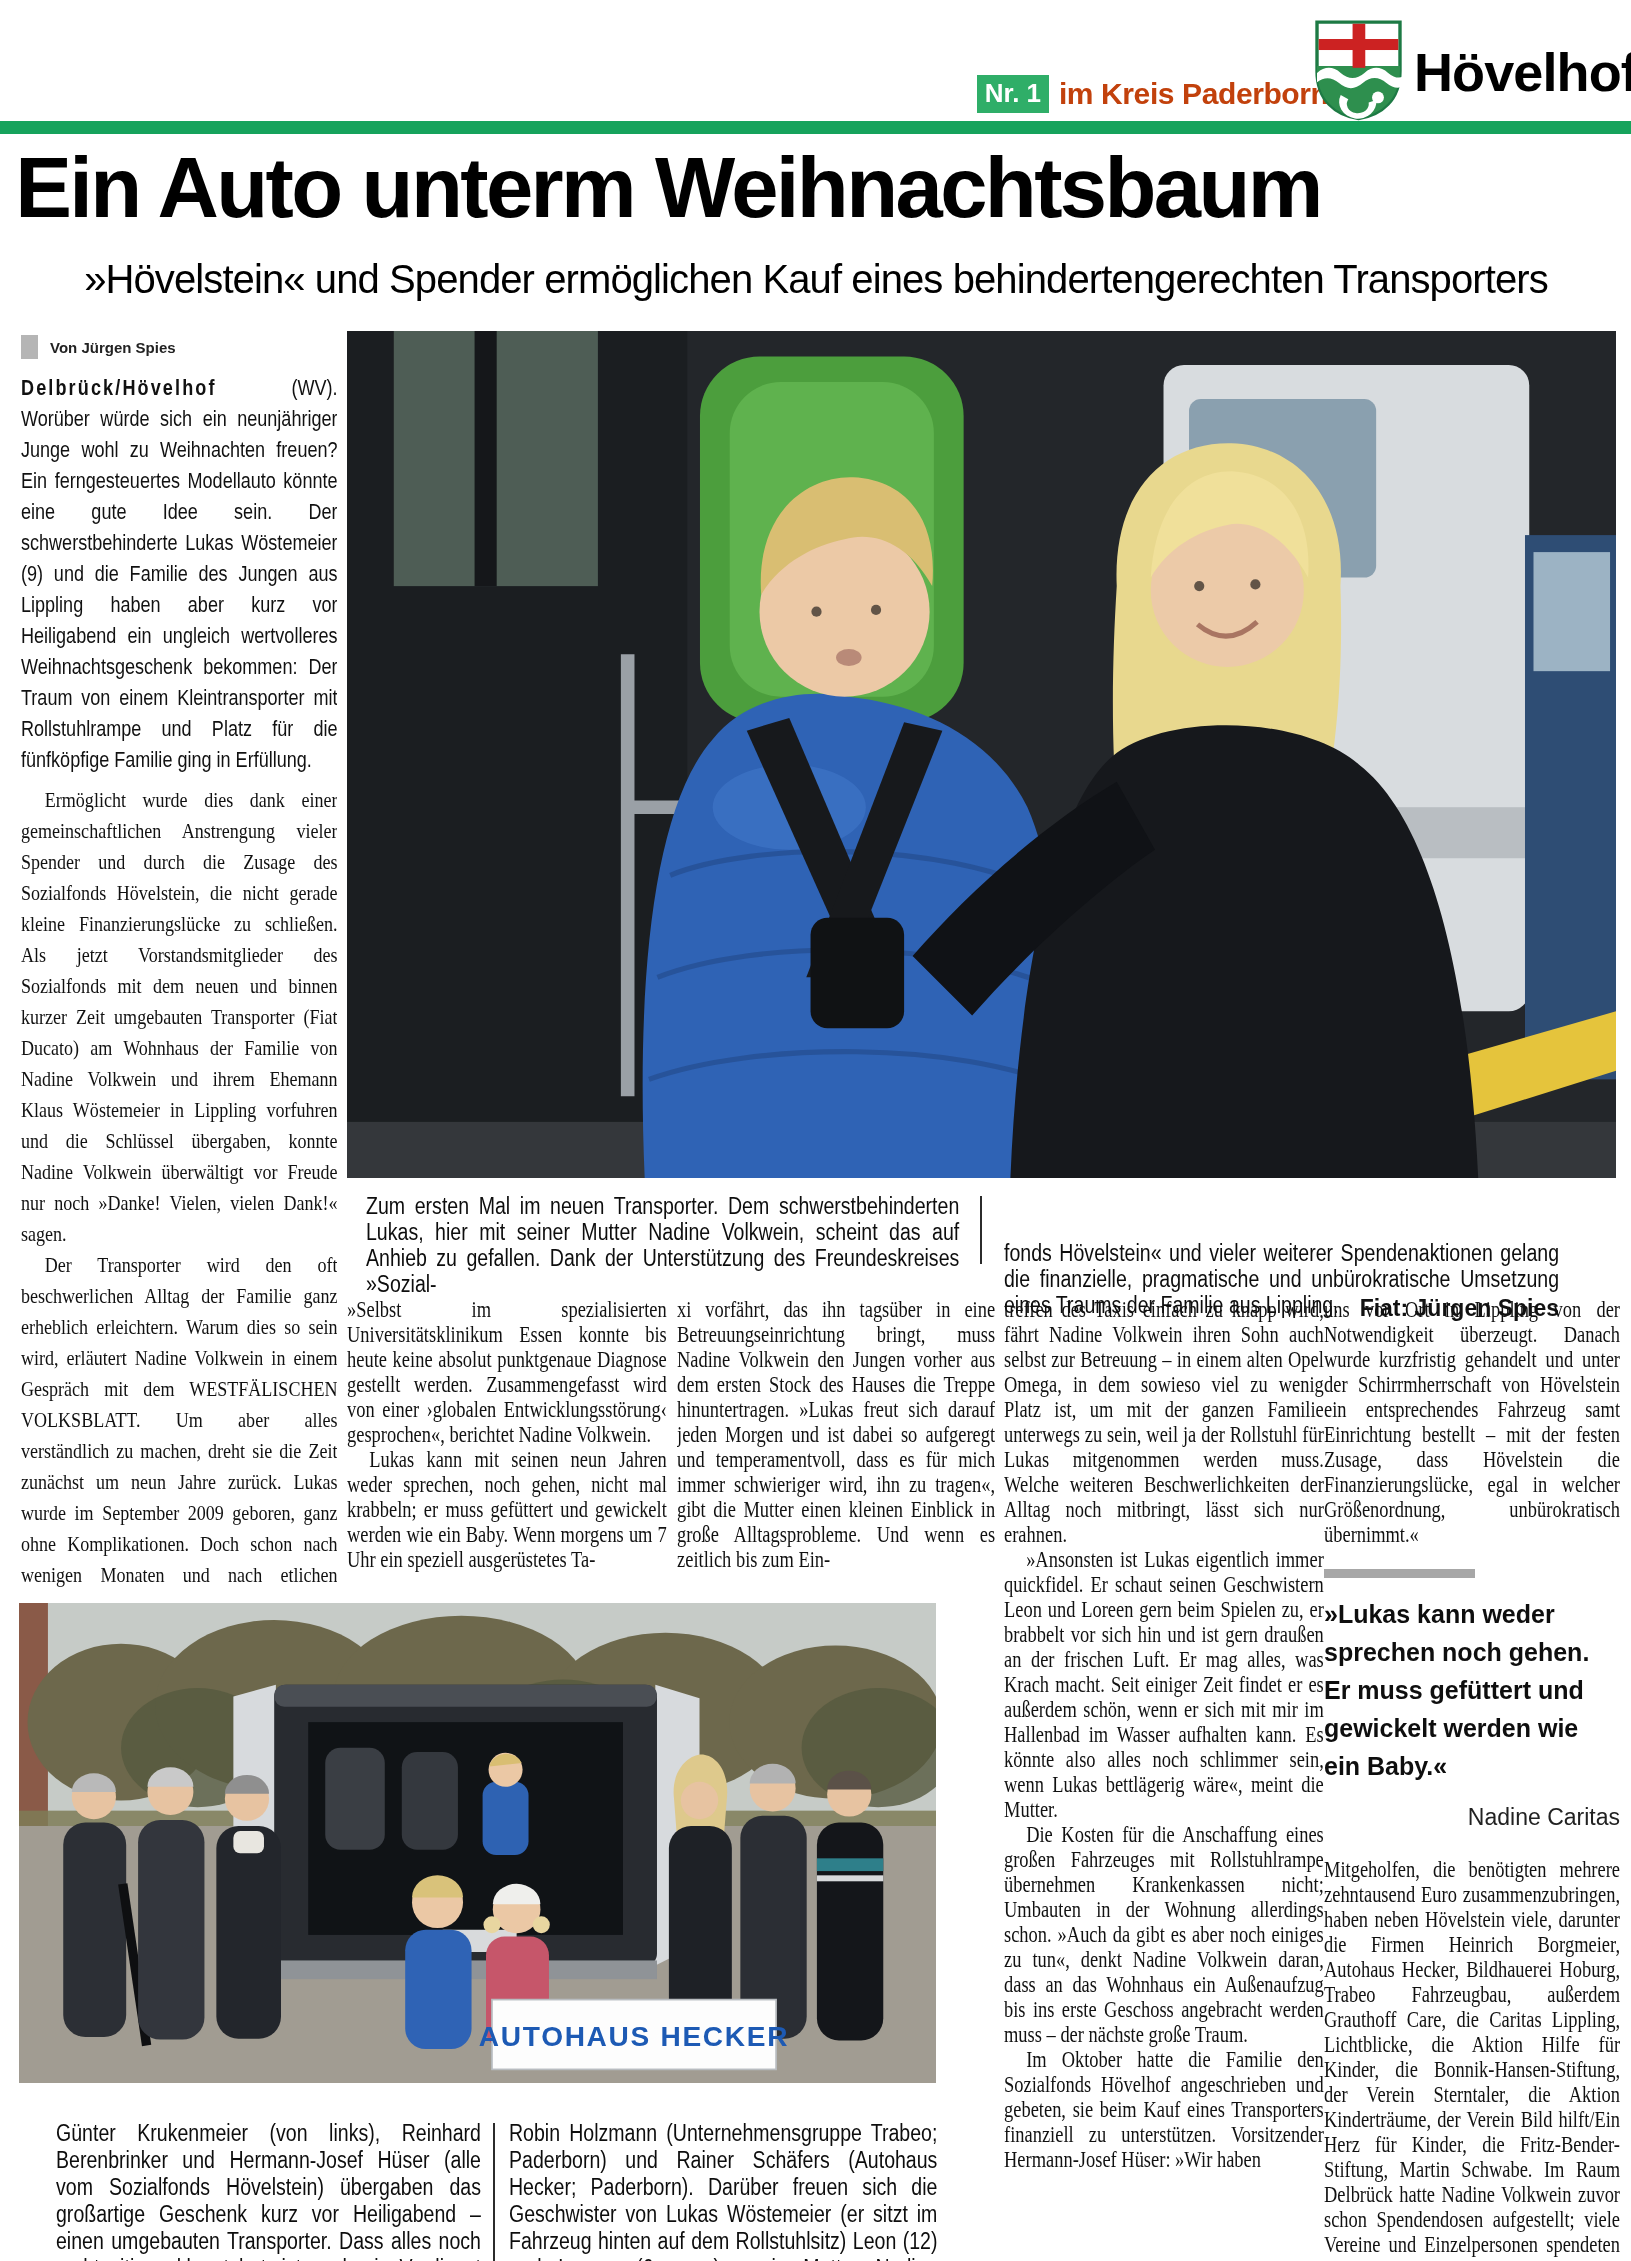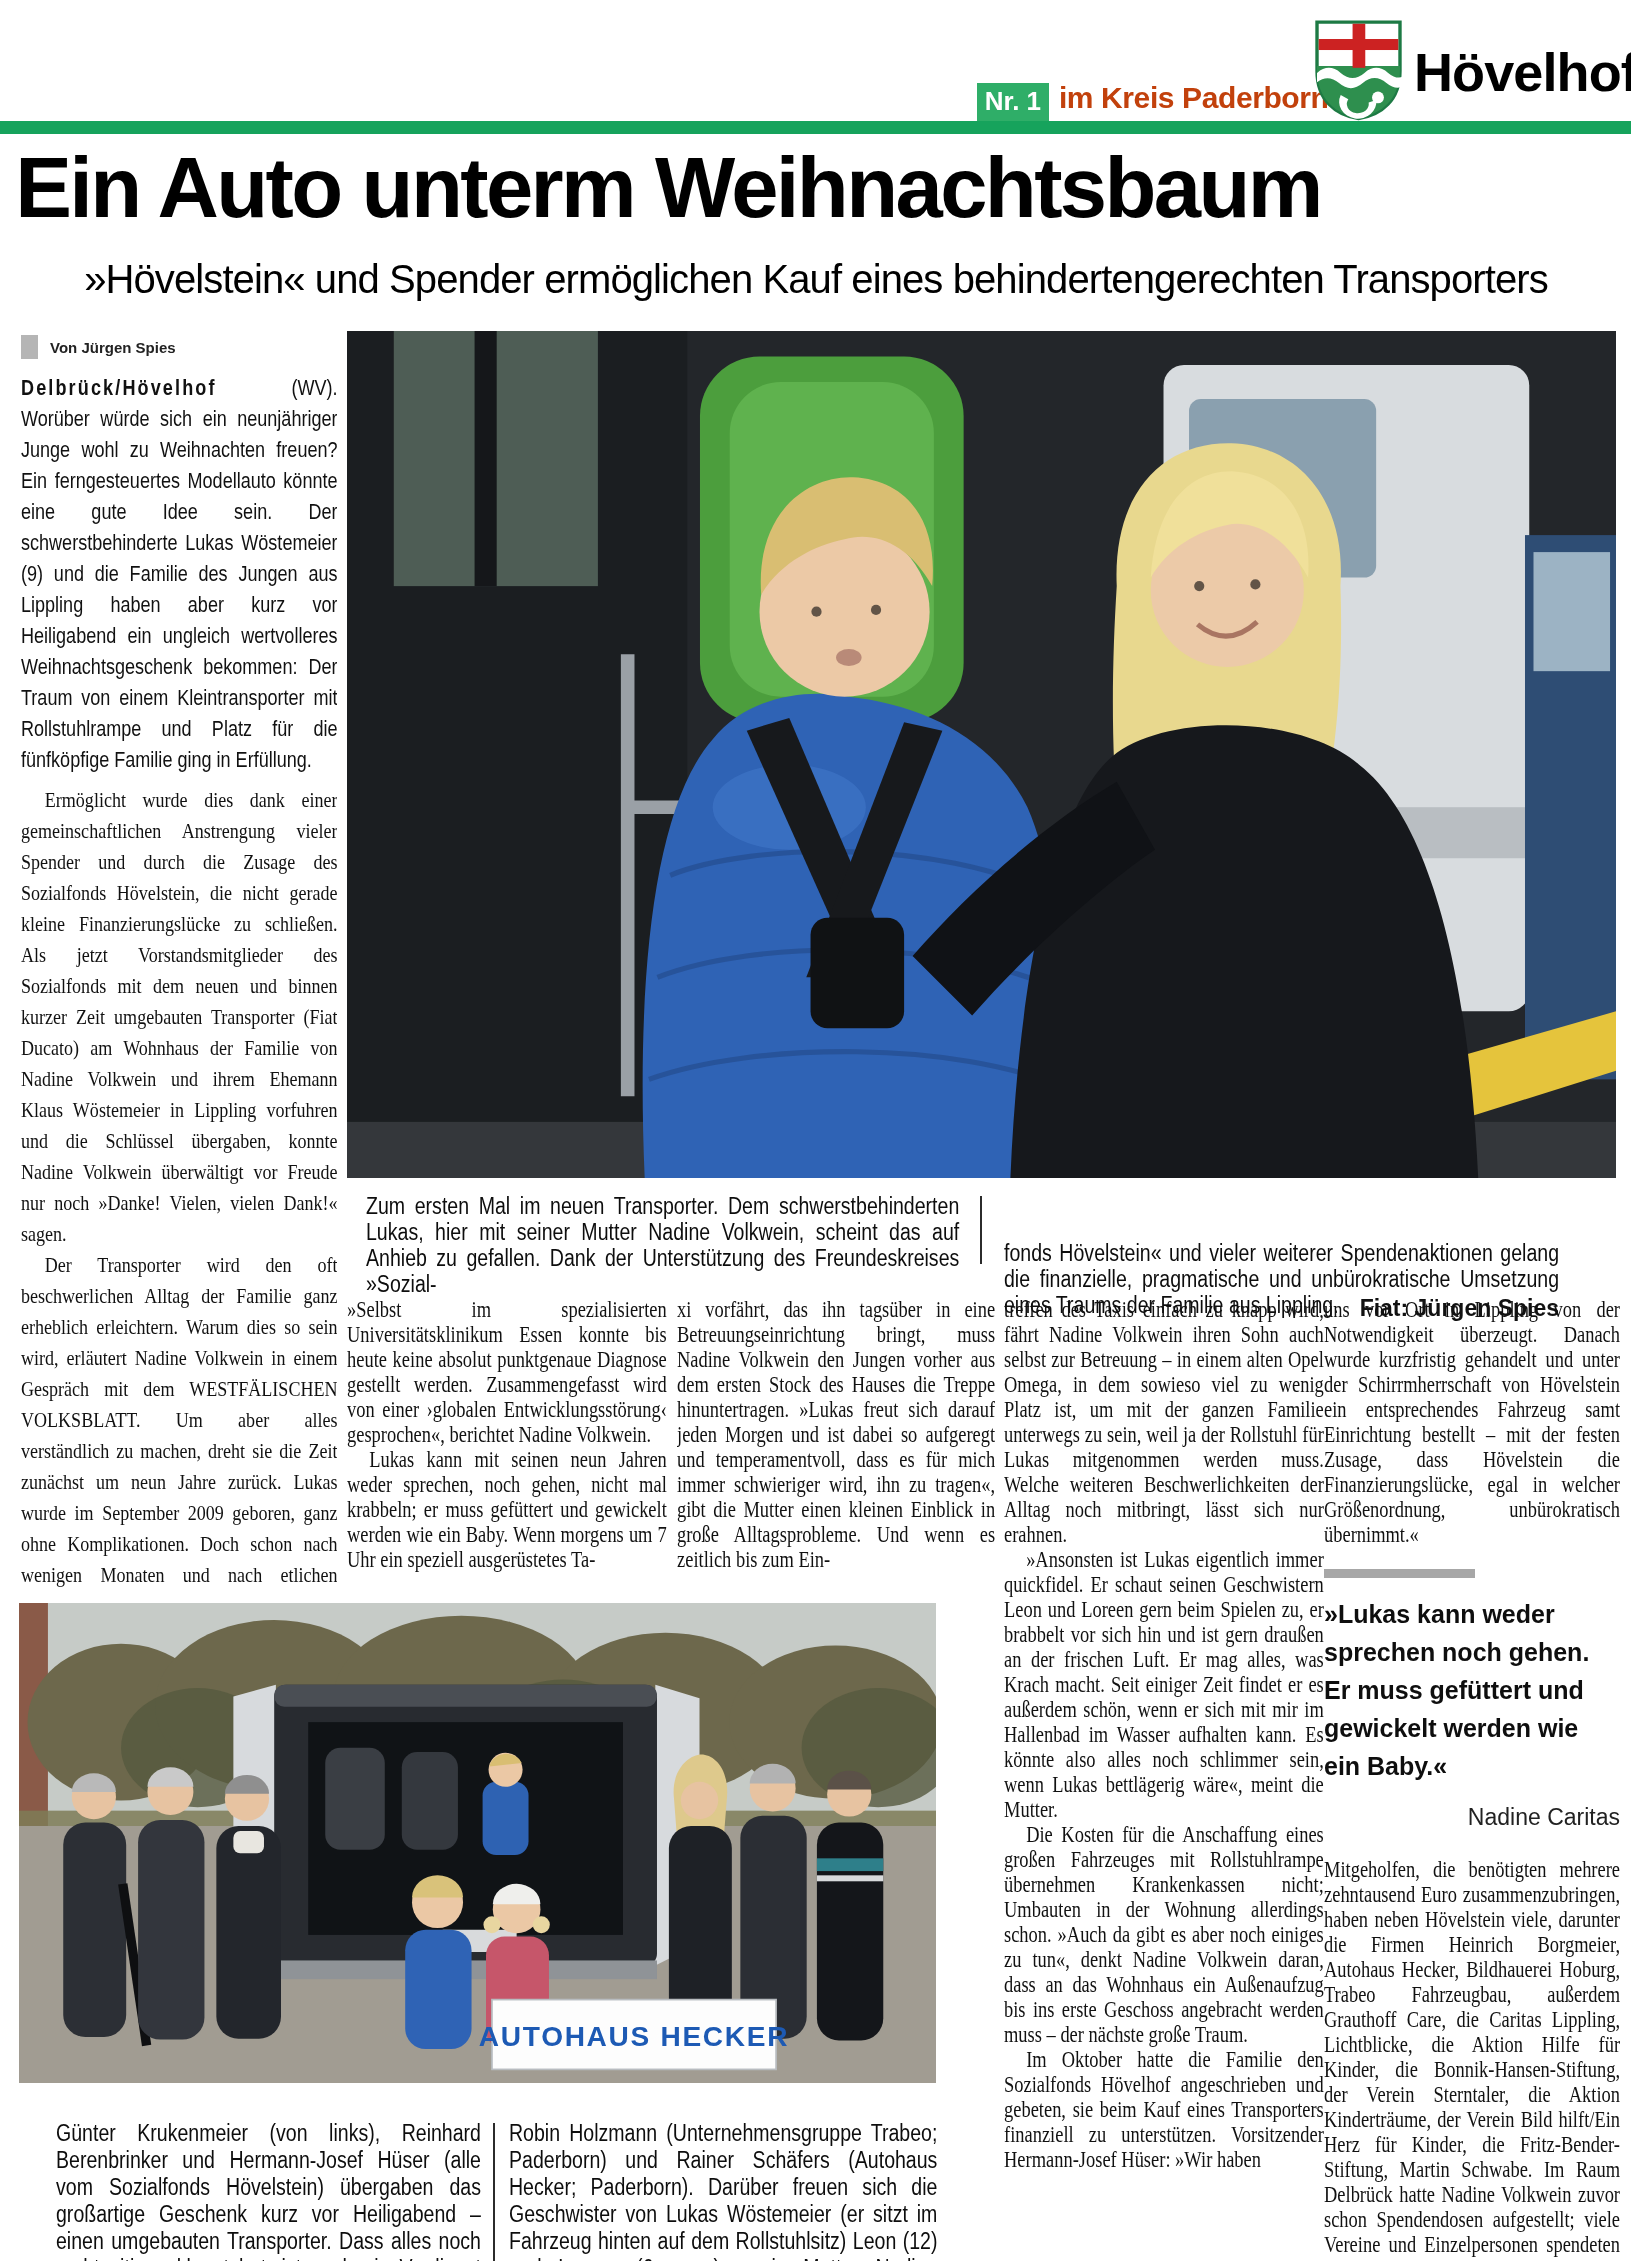--- a/index.html
+++ b/index.html
@@ -5,21 +5,21 @@
   html,body { margin:0; padding:0; background:#ffffff; }
   .page { position:relative; width:1632px; height:2261px; background:#ffffff; overflow:hidden;
           font-family:"Liberation Serif", serif; color:#111; }
   .abs { position:absolute; }
 
   
   .mast-title { font-family:"DejaVu Serif", serif; font-weight:700; font-size:83px; line-height:1;
                 letter-spacing:-4.3px; transform:scaleX(0.78); transform-origin:0 0; white-space:nowrap;
                 color:#000; text-shadow:0 0 0.9px #000; }
   .nr1-row { display:flex; align-items:center; gap:10.2px; font-family:"Liberation Sans", sans-serif; }
-  .nr1-badge { color:#fff; font-weight:700; font-size:26px; padding:2.6px 7.7px 4.3px 7.7px;margin-top:8px; }
+  .nr1-badge { color:#fff; font-weight:700; font-size:26px; padding:2.6px 7.7px 4.3px 7.7px; }
   .nr1-rest { color:#c2410c; font-size:30px; font-weight:600; letter-spacing:-0.4px; }
   .mast-place { font-family:"Liberation Sans", sans-serif; font-weight:700; font-size:54px; letter-spacing:-0.9px; color:#000; }
   .green-bar { left:0; top:121px; width:1632px; height:12.8px; }
 
   
   .headline { left:0; top:143px; width:1336px; text-align:center; font-family:"Liberation Sans", sans-serif;
               font-weight:700; font-size:85px; line-height:1.05; letter-spacing:-2.6px; color:#000; }
   .subheadline { left:0; top:257px; width:1632px; text-align:center; font-family:"Liberation Sans", sans-serif;
                  font-weight:400; font-size:40px; letter-spacing:-0.9px; color:#000; }
   .byline-row { left:21px; top:335px; display:flex; align-items:center; }

